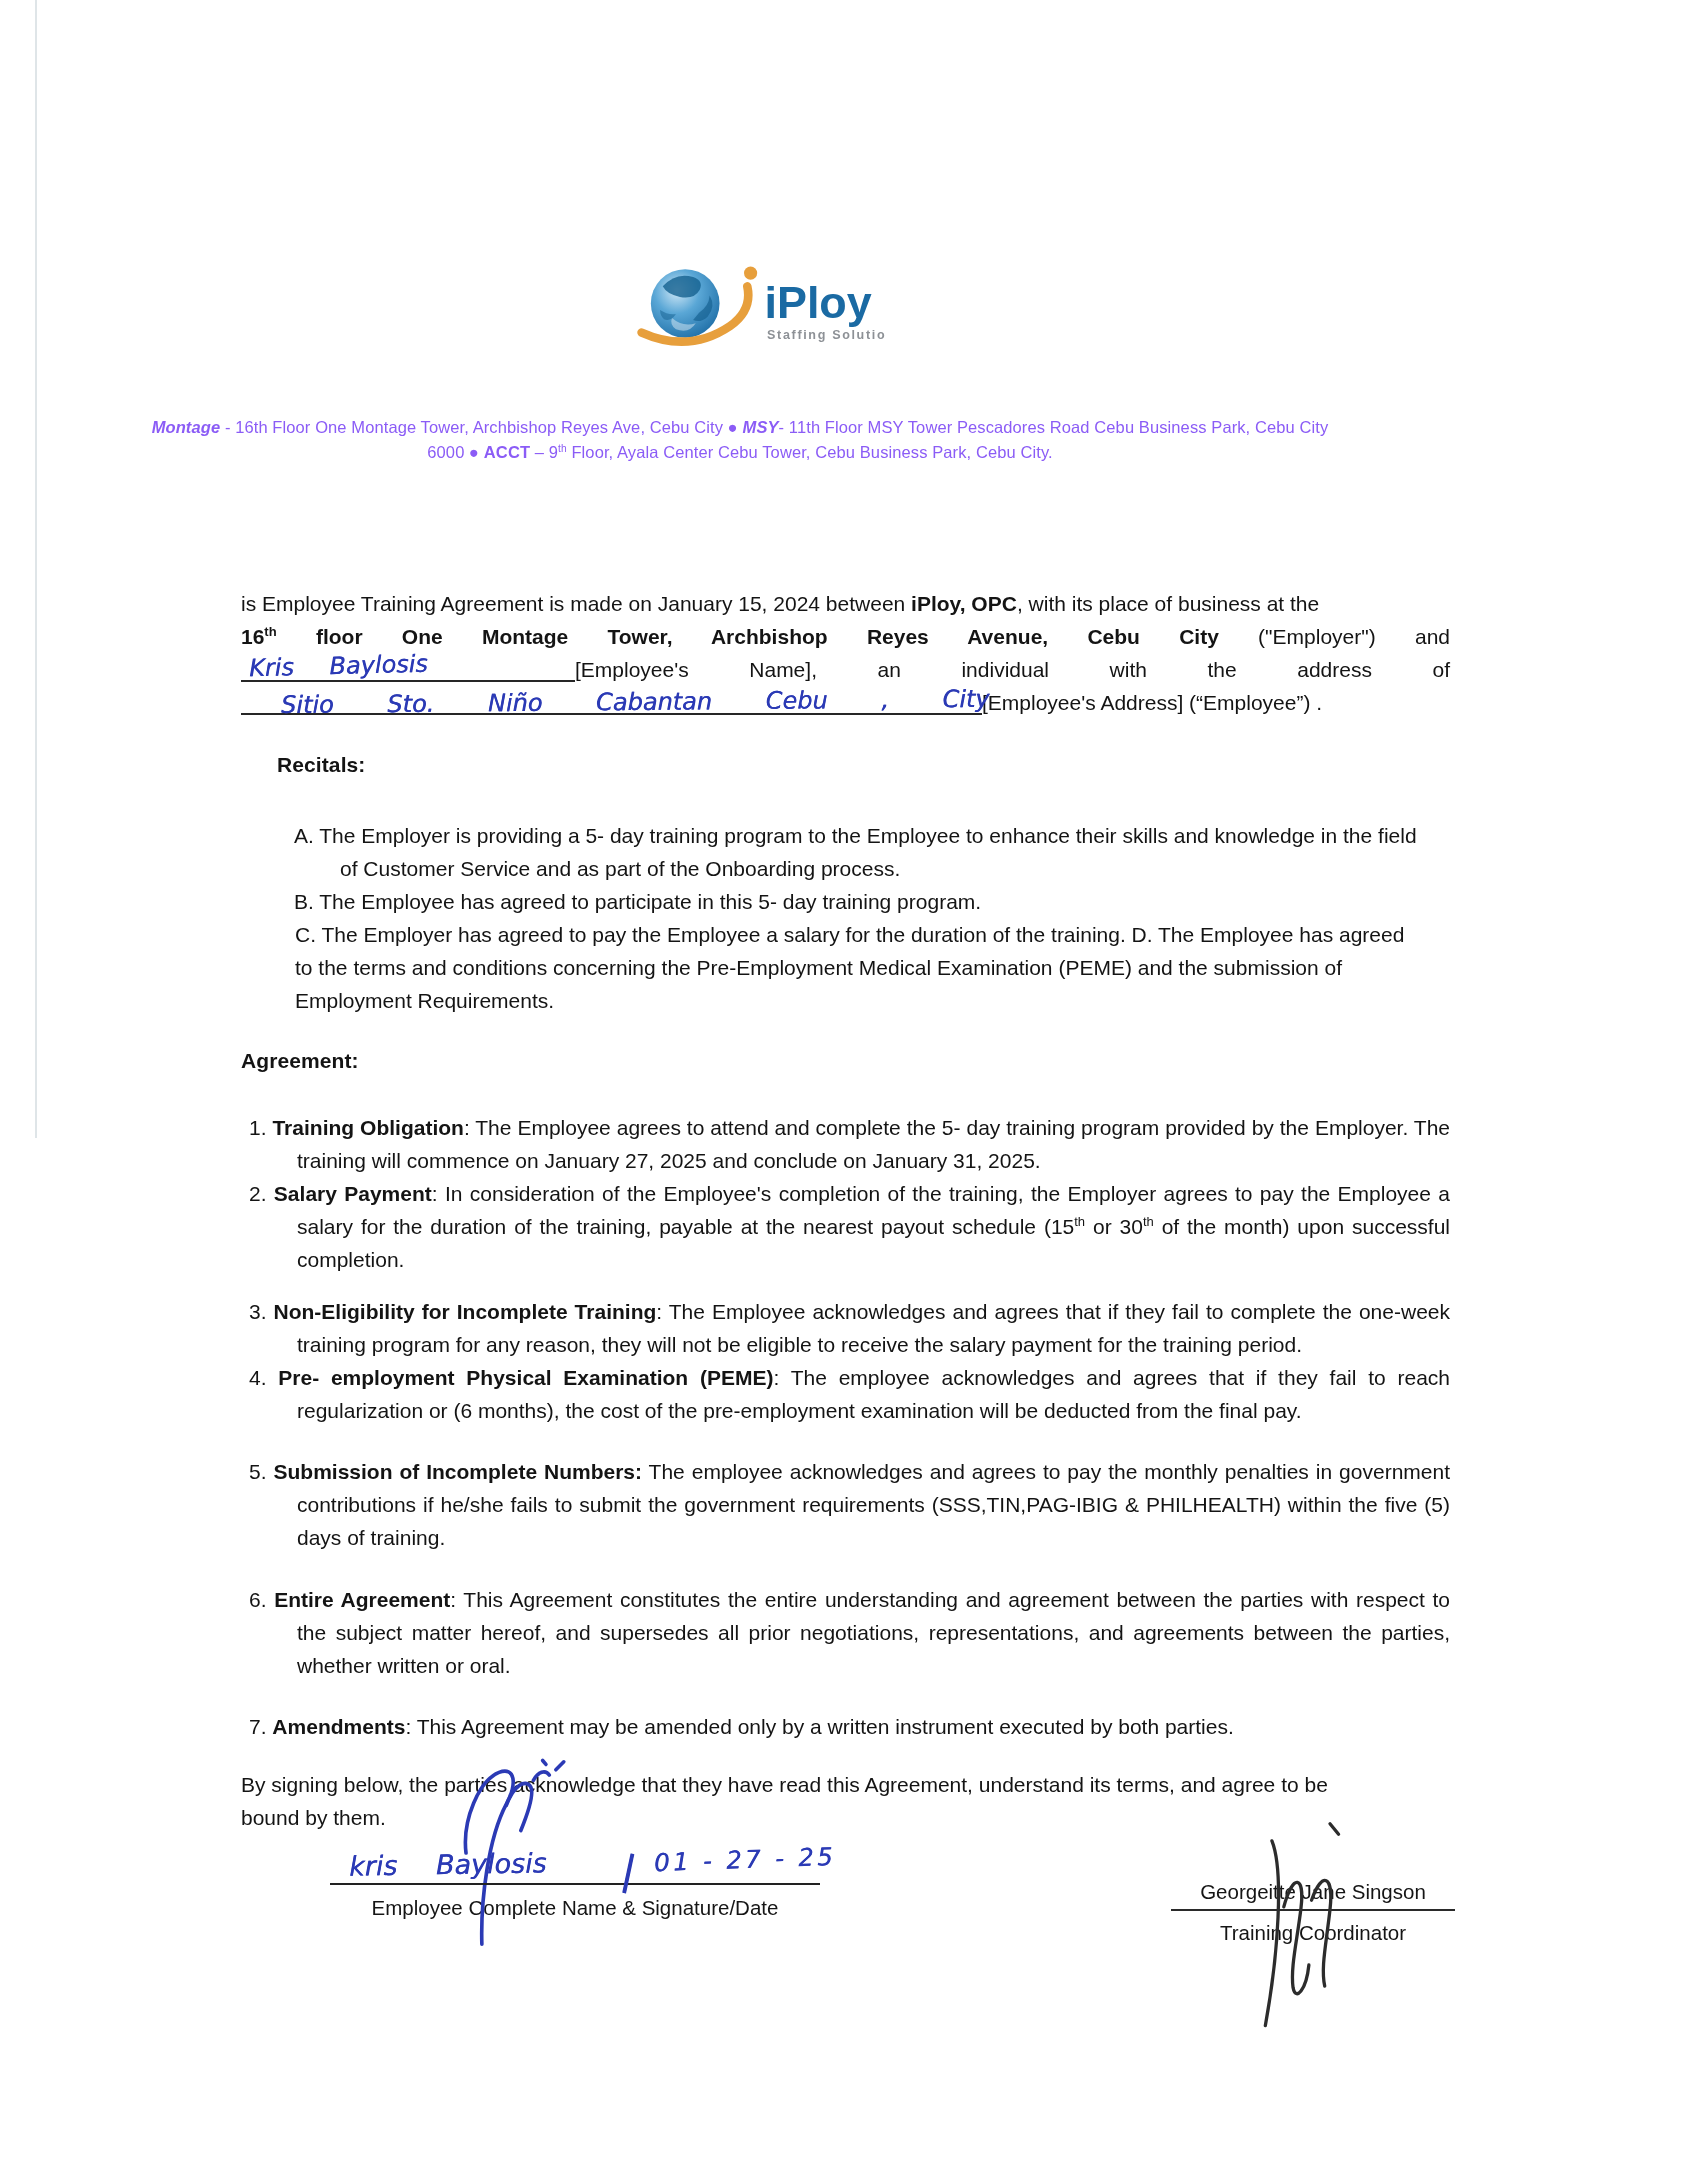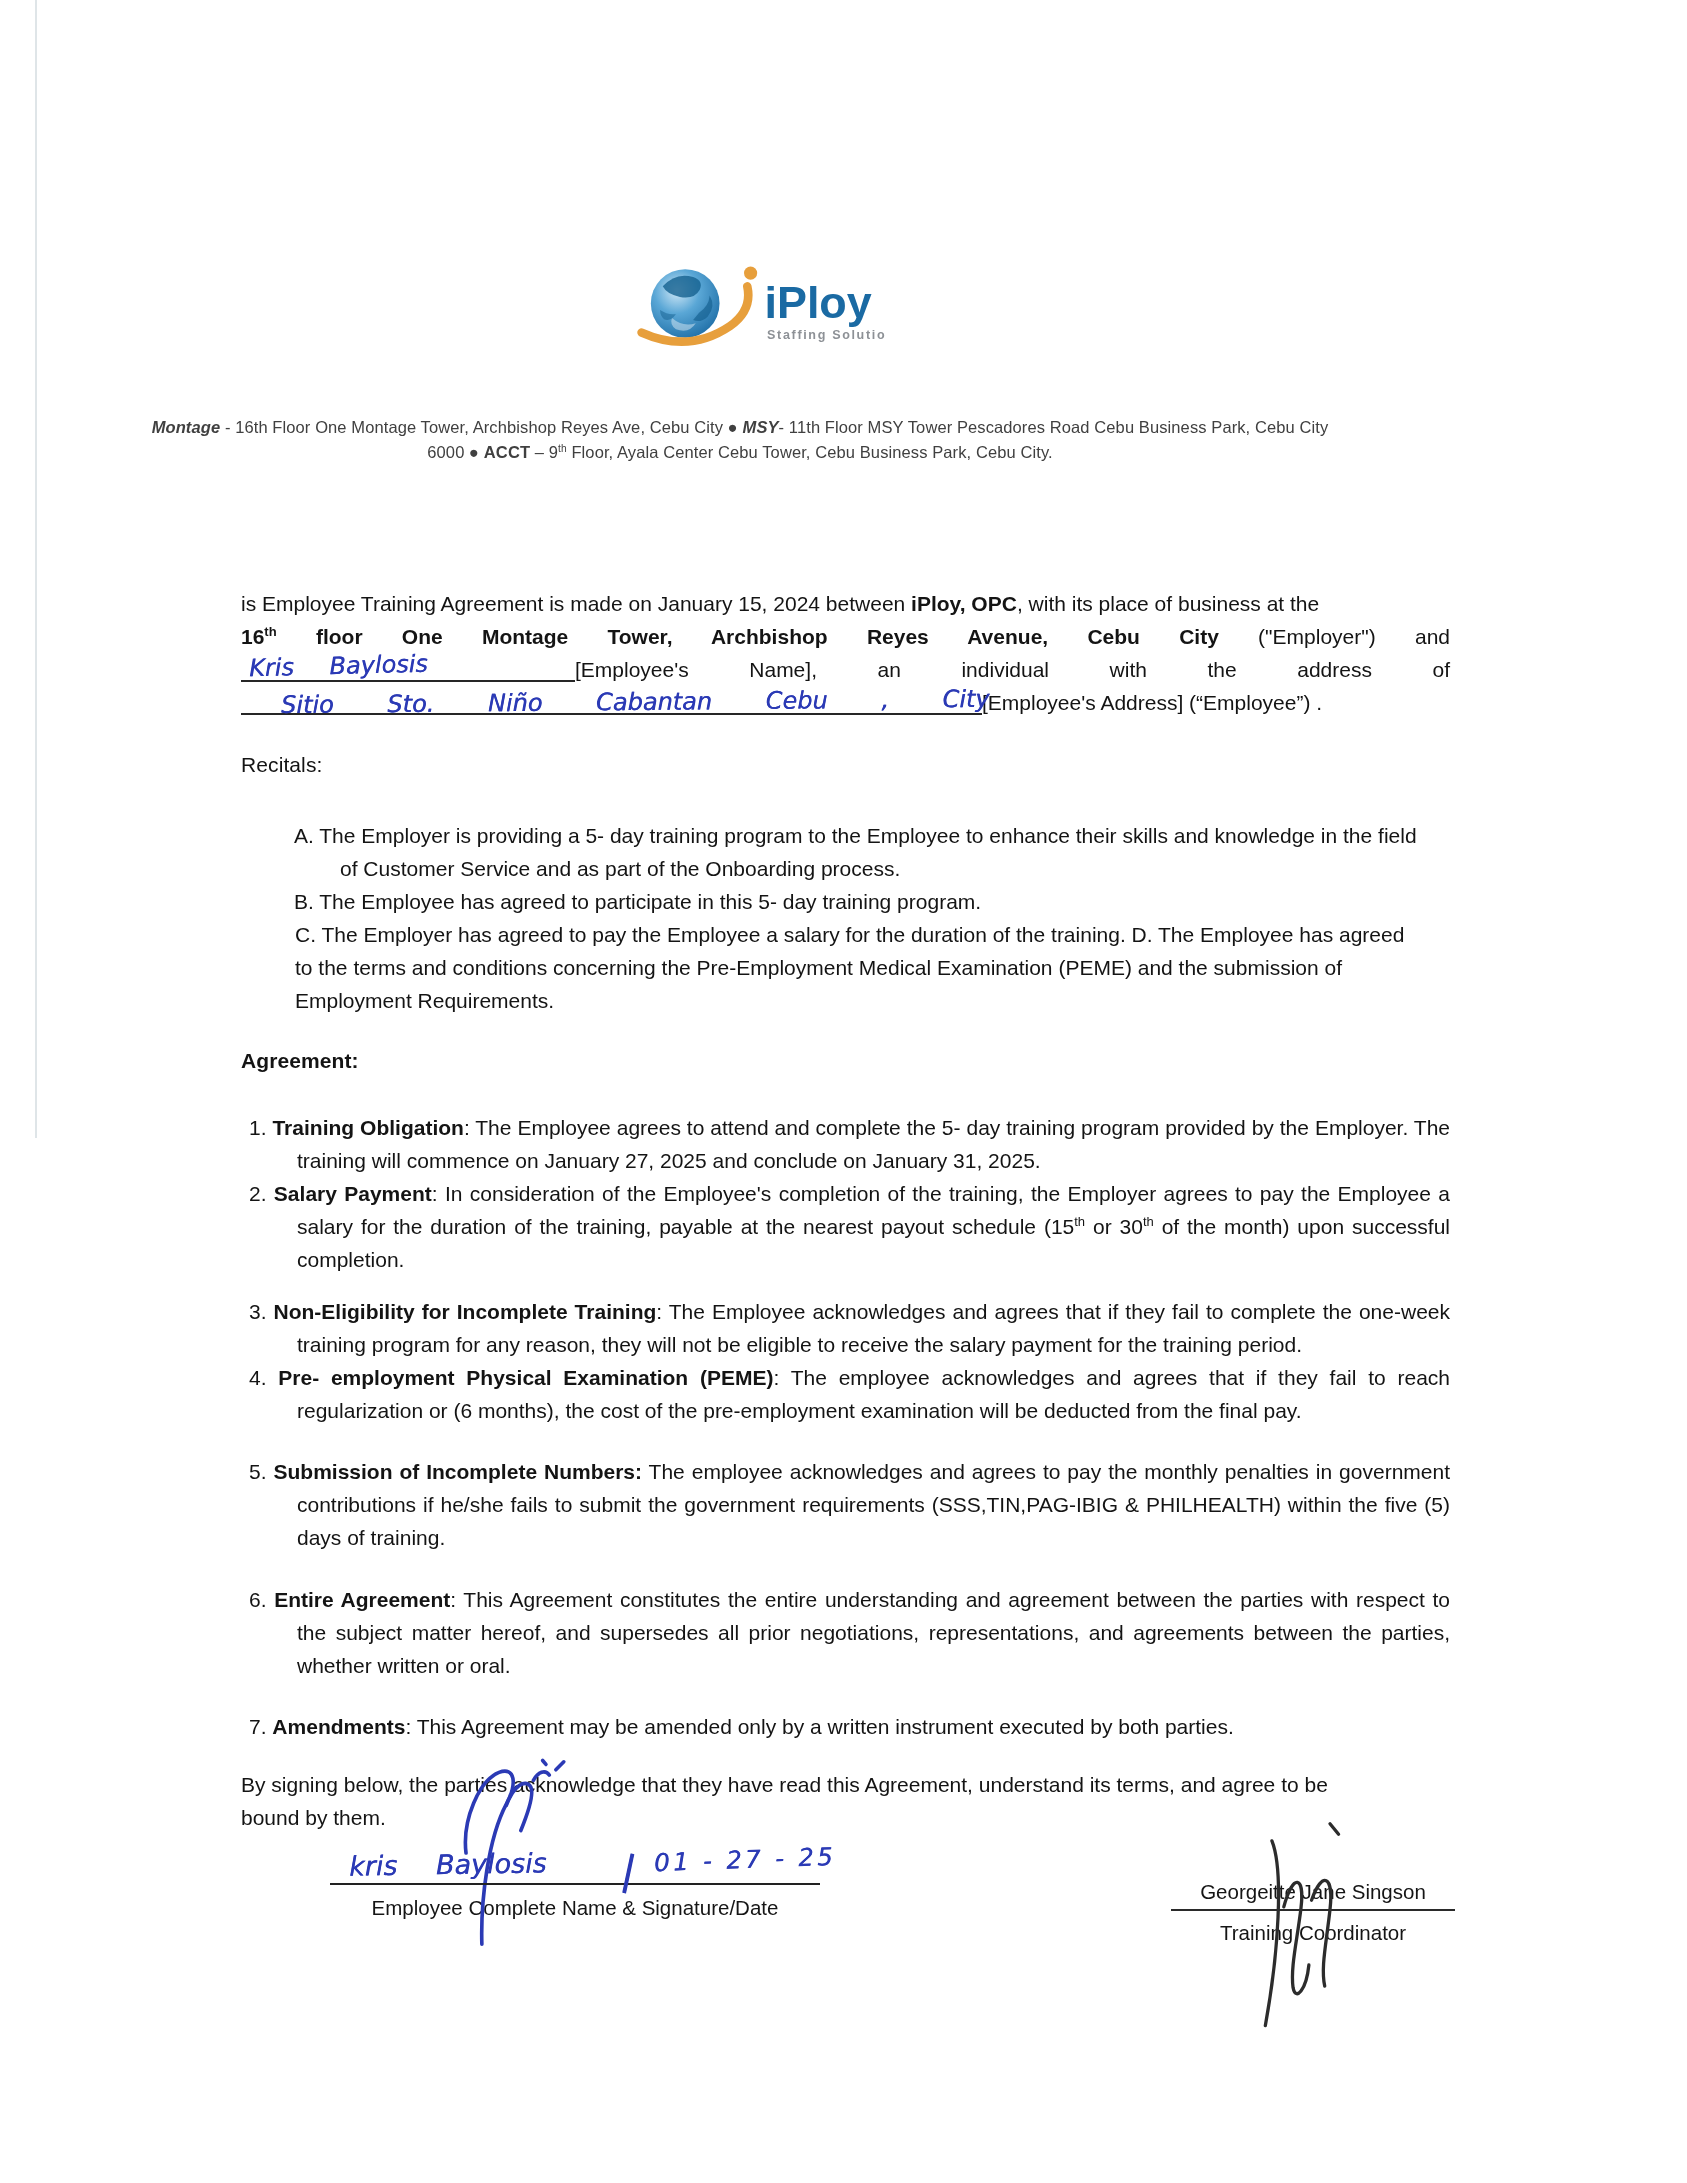--- a/index.html
+++ b/index.html
@@ -13,21 +13,21 @@
     background:#b9c6cc; opacity:.45;
   }
 
   
   .logo-wrap { position:absolute; top:253px; left:0; width:100%; display:flex; justify-content:center; }
   .logo-inner { margin-left:40px; }
 
   
   .addr {
     position:absolute; top:415px; left:50%; transform:translateX(-50%);
-    width:1197px; text-align:center; font-size:16.5px; line-height:25px; color:#404040;
+    width:1197px; text-align:center; font-size:16.5px; line-height:25px; color:#8b5cf6;
     letter-spacing:0.1px;
   }
   .bi { font-weight:bold; font-style:italic; }
   .b  { font-weight:bold; }
   sup { font-size:.62em; vertical-align:super; line-height:0; }
 
   
   .content {
     position:absolute; left:241px; top:587px; width:1209px;
     font-size:21px; line-height:33px; color:#141414;
@@ -36,21 +36,21 @@
   .hw {
     font-family:"DejaVu Sans", sans-serif; font-style:italic; color:#2b3ab5;
     text-shadow:0.4px 0 0 currentColor;
   }
   .uline { display:inline-block; border-bottom:2px solid #262626; position:relative; vertical-align:-5.3px; }
   .uline-name { width:334px; height:29px; }
   .uline-addr { width:741px; height:29px; }
   .hw-in-line { position:absolute; left:8px; bottom:-2.6px; font-size:24px; transform:rotate(-1.5deg); white-space:nowrap; word-spacing:28px; }
   .hw-in-addr { position:absolute; left:40px; bottom:-5.3px; font-size:24px; transform:rotate(-.5deg); white-space:nowrap; word-spacing:46px; }
 
-  .recitals-head { font-weight:normal; margin-top:29px; letter-spacing:0.1px; }
+  .recitals-head { font-weight:bold; margin-top:29px; letter-spacing:0.1px;margin-left:36px; }
   .recital-a { margin-top:38px; margin-left:99px; text-indent:-46px; width:1092px; }
   .recital-b { margin-left:99px; text-indent:-46px; }
   .recital-c { margin-left:54px; width:1131px; }
 
   .agreement-head { font-weight:bold; margin-top:26.5px; letter-spacing:0.1px; }
   .item { margin-left:56px; text-indent:-48px; text-align:justify; }
   .m52 { margin-top:34px; } .m50 { } .m38 { margin-top:19px; }
   .m44 { margin-top:29px; } .m42 { margin-top:28px; }
 
   .closing { margin-top:25px; width:1151px; }

